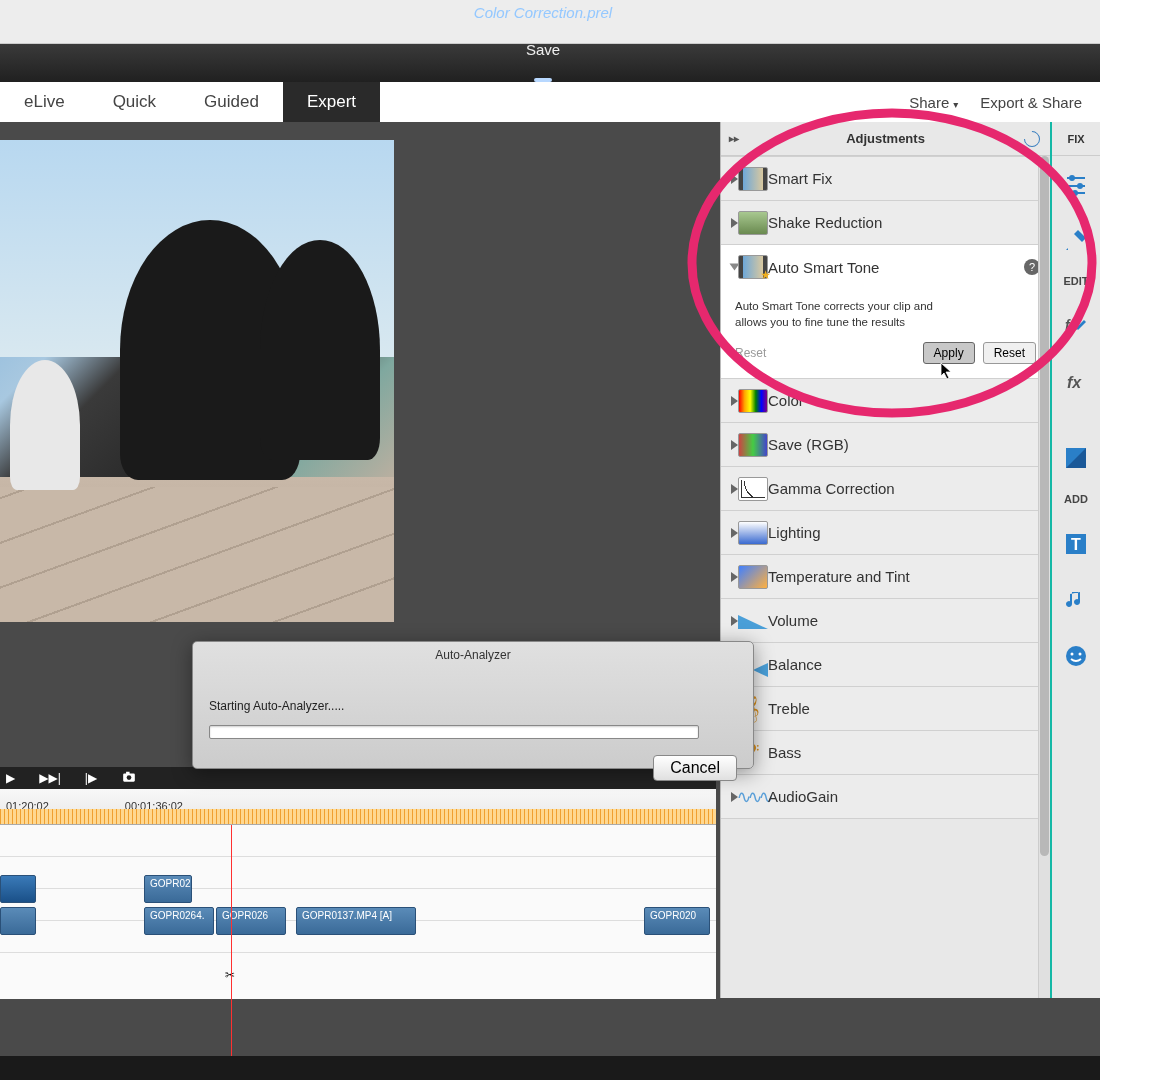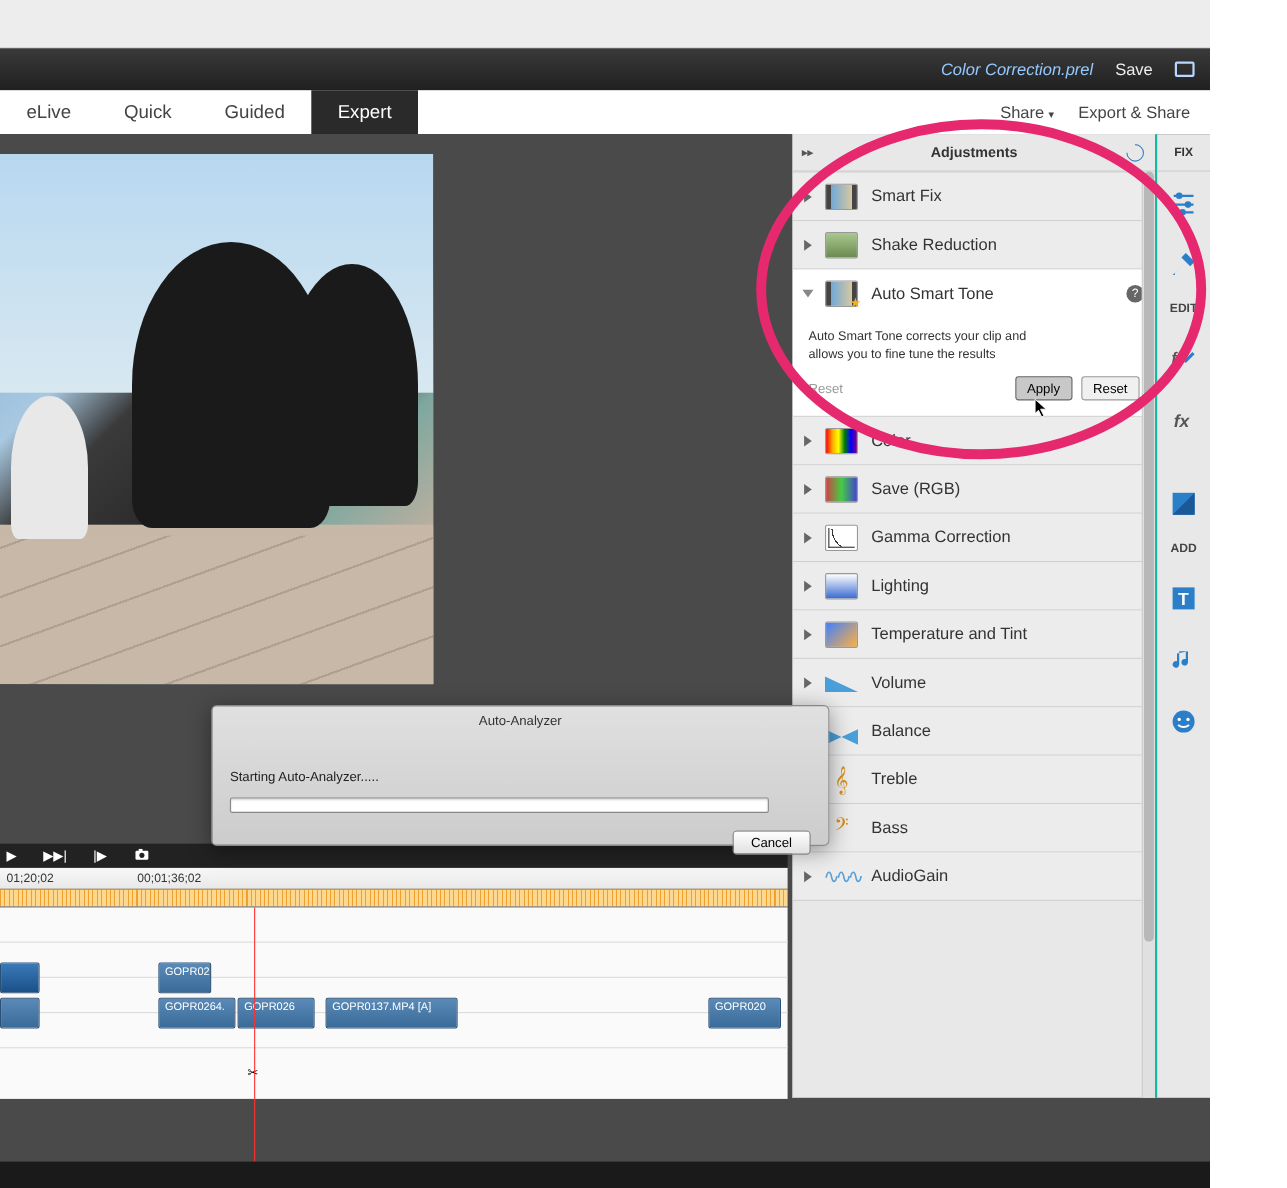--- a/index.html
+++ b/index.html
@@ -1,40 +1,40 @@
 <!DOCTYPE html>
 <html><head>
 <meta charset="utf-8">
 <style>
   * { box-sizing: border-box; margin: 0; padding: 0; font-family: Arial, Helvetica, sans-serif; }
   body { background: #fff; width: 1170px; height: 1080px; overflow: hidden; position: relative; }
   .app { position: absolute; top: 0; left: 0; width: 1100px; height: 1080px; background: #4a4a4a; }
   .app-outer-bar { position: absolute; top: 0; left: 0; width: 1100px; height: 44px; background: #ededed; border-bottom: 1px solid #ccc; }
-  .title-bar { position: absolute; top: 44px; left: 0; width: 1100px; height: 38px; background: linear-gradient(#3a3a3a,#202020); display: flex; align-items: center; justify-content: flex-end; padding-right: 14px; gap: 20px; }
+  .title-bar { position: absolute; top: 44px; left: 0; width: 1100px; height: 38px; background: linear-gradient(#3a3a3a,#202020); display: flex; align-items: center; justify-content: flex-end; padding-right: 14px; gap: 20px; flex-direction: column; }
   .project-name { color: #94c8ff; font-style: italic; font-size: 15px; }
   .save-btn { color: #eee; font-size: 15px; cursor: pointer; }
   .fullscreen-icon { width: 18px; height: 14px; border: 2px solid #b8d8ff; border-radius: 2px; }
   .mode-bar { position: absolute; top: 82px; left: 0; width: 1100px; height: 40px; background: #fff; display: flex; align-items: center; padding-left: 0; }
   .mode-tab { padding: 10px 24px; font-size: 17px; color: #444; cursor: pointer; }
   .mode-tab.active { background: #2a2a2a; color: #fff; }
   .mode-right { margin-left: auto; display: flex; align-items: center; padding-right: 18px; gap: 22px; font-size: 15px; color: #444; }
   .create-menu::after { content: "▾"; margin-left: 4px; font-size: 10px; }
   .workspace { position: absolute; top: 122px; left: 0; right: 0; bottom: 0; background: #4a4a4a; }
   .preview-area { position: absolute; top: 0; left: 0; width: 716px; height: 515px; background: #4a4a4a; }
   .video-thumb { position: absolute; top: 18px; left: 0; width: 394px; height: 482px; background: linear-gradient(135deg,#6fa8d8 0%,#a8c8e0 30%,#3a3a3a 40%,#2a2a2a 55%,#7fa89f 70%,#c0b0a0 85%,#d8c8b8 100%); overflow: hidden; }
   .vt-sky { position:absolute; top:0; left:0; width:100%; height:45%; background: linear-gradient(#b8d8f0,#d8e8f0); }
   .vt-ground { position:absolute; bottom:0; left:0; width:100%; height:30%; background: linear-gradient(#c8b8a8,#b0a090); }
   .vt-ground::before { content:""; position:absolute; top:10px; left:0; right:0; bottom:0; background: repeating-linear-gradient(-20deg,#c8b8a8, #c8b8a8 40px, #b0a090 40px, #b0a090 42px); }
   .vt-person { position:absolute; background:#1a1a1a; border-radius:50% 50% 10% 10%; }
   .side-panel { position: absolute; top: 0; right: 50px; width: 330px; height: 876px; background: #e8e8e8; border-left: 1px solid #bbb; }
   .panel-header { height: 34px; display: flex; align-items: center; justify-content: center; font-size: 13px; font-weight: bold; color: #333; position: relative; border-bottom: 1px solid #ccc; background: #e8e8e8; }
   .panel-collapse { position:absolute; left:8px; font-size:10px; color:#555; }
   .undo-icon { position:absolute; right:10px; width:16px; height:16px; border:1.5px solid #3a7fbf; border-radius:50%; border-top-color:transparent; transform:rotate(-45deg);}
   .adj-list { border-top: 1px solid #d0d0d0; }
-  .adj-item { display: flex; align-items: center; height: 44px; padding: 0 10px; border-bottom: 1px solid #d0d0d0; background: #ececec; cursor: pointer; gap: 12px; }
+  .adj-item { display: flex; align-items: center; height: 44px; padding: 0 10px; border-bottom: 1px solid #d0d0d0; background: #ececec; cursor: pointer; }
   .adj-item.expanded { background: #fff; border-bottom: none; }
   .tri { width: 0; height: 0; border-top: 5px solid transparent; border-bottom: 5px solid transparent; border-left: 7px solid #666; }
   .tri.down { transform: rotate(90deg); border-left-color:#888; }
   .adj-icon { width: 30px; height: 24px; background: #ddd; border: 1px solid #999; border-radius: 2px; flex-shrink:0; }
   .adj-label { font-size: 15px; color: #333; }
   .help-icon { margin-left:auto; width:16px; height:16px; border-radius:50%; background:#666; color:#fff; font-size:11px; display:flex; align-items:center; justify-content:center; }
   .adj-detail { background:#fff; padding: 10px 14px 14px; border-bottom:1px solid #d0d0d0; }
   .adj-desc { font-size: 11.5px; color:#333; line-height:1.35; margin-bottom:12px; max-width:220px; }
   .adj-buttons { display:flex; align-items:center; gap:8px; }
   .reset-link { font-size:12px; color:#999; margin-right:auto; }
@@ -42,36 +42,36 @@
   .small-btn.pressed { background:#c8c8c8; border-color:#666; }
   .right-rail { position:absolute; top:0; right:0; width:50px; height:876px; background:#e8e8e8; border-left:2px solid #14b8a6; display:flex; flex-direction:column; align-items:center; }
   .rail-header { width:100%; height:34px; display:flex; align-items:center; justify-content:center; font-size:11px; font-weight:bold; color:#333; border-bottom:1px solid #ccc; }
   .rail-item { width:100%; height:56px; display:flex; align-items:center; justify-content:center; cursor:pointer; }
   .rail-label { font-size:11px; color:#444; font-weight:bold; margin-top:-4px; }
   .rail-ico { width:24px; height:24px; }
   .scroll-track { position:absolute; top:34px; right:0; width:12px; height:842px; background:#e0e0e0; border-left:1px solid #ccc;}
   .scroll-thumb { position:absolute; top:0; left:1px; right:1px; height:700px; background:#b8b8b8; border-radius:6px; }
   .transport { position:absolute; top:645px; left:0; width:716px; height:22px; background:#222; display:flex; align-items:center; gap:24px; padding-left:6px; }
   .tr-btn { color:#fff; font-size:12px; cursor:pointer; }
-  .timecode-bar { position:absolute; top:667px; left:0; width:716px; height:20px; background:linear-gradient(#f8f8f8,#e8e8e8); display:flex; align-items:center; font-size:11px; color:#333; padding-left:6px; gap:76px; border-bottom:1px solid #c8a050;}
+  .timecode-bar { position:absolute; top:667px; left:0; width:716px; height:34px; background:linear-gradient(#f8f8f8,#e8e8e8); display:flex; align-items:center; font-size:11px; color:#333; padding-left:6px; gap:76px; border-bottom:1px solid #c8a050;}
   .timeline-ruler { position:absolute; top:687px; left:0; width:716px; height:16px; background: repeating-linear-gradient(to right,#f0a030,#f0a030 1px,#ffd890 1px, #ffd890 4px); border-bottom:1px solid #aaa;}
   .timeline { position:absolute; top:703px; left:0; width:716px; height:174px; background:#fafafa; }
   .track { position:relative; height:32px; border-bottom:1px solid #ddd; }
   .clip { position:absolute; top:18px; height:28px; background:linear-gradient(#5a8bb8,#3a6a98); border:1px solid #2a5078; border-radius:2px; color:#fff; font-size:10px; padding:2px 5px; overflow:hidden; white-space:nowrap; }
   .playhead { position:absolute; top:703px; left:231px; width:1px; height:295px; background:#ff3030; }
   .scissors { position:absolute; top:0; left:-8px; width:16px; height:16px; font-size:12px;}
   .footer { position:absolute; bottom:0; left:0; width:1100px; height:24px; background:#1a1a1a; }
 
   .dialog { position:absolute; top:641px; left:192px; width:562px; height:128px; background:linear-gradient(#e0e0e0,#cccccc); border:1px solid #888; border-radius:5px; box-shadow:0 4px 20px rgba(0,0,0,0.4); }
   .dialog-title { text-align:center; font-size:12px; color:#333; padding:6px 0; }
   .dialog-body { padding: 8px 16px; margin-top: 23px; }
   .dialog-msg { font-size:12px; color:#222; margin-bottom:12px; }
   .progress-well { width:490px; height:14px; background:#fff; border:1px solid #888; border-radius:2px; box-shadow:inset 0 1px 2px rgba(0,0,0,0.2); }
   .dialog-btns { display:flex; justify-content:flex-end; padding:8px 16px; }
-  .dialog-btn { font-size:12px; padding:3px 16px; background:linear-gradient(#fff,#e0e0e0); border:1px solid #888; border-radius:4px; cursor:pointer; }
+  .dialog-btn { font-size:16px; padding:3px 16px; background:linear-gradient(#fff,#e0e0e0); border:1px solid #888; border-radius:4px; cursor:pointer; }
 
   .annot { position:absolute; top:98px; left:677px; width:450px; height:330px; pointer-events:none; }
 
   .cursor { position:absolute; top:362px; left:940px; width:14px; height:18px; pointer-events:none; }
 
   .ic-film { background: linear-gradient(to right,#444 0%,#444 15%,#6fa8d8 15%,#d8c8a0 85%,#444 85%,#444 100%); }
   .ic-color { background: linear-gradient(to right,red,orange,yellow,green,blue,purple); }
   .ic-rgb { background: linear-gradient(to right,#c44,#4c4,#44c); }
   .ic-gamma { background:#fff; position:relative; }
   .ic-gamma::after { content:""; position:absolute; left:2px; bottom:2px; right:2px; top:2px; border-left:1.5px solid #333; border-bottom:1.5px solid #333; }

